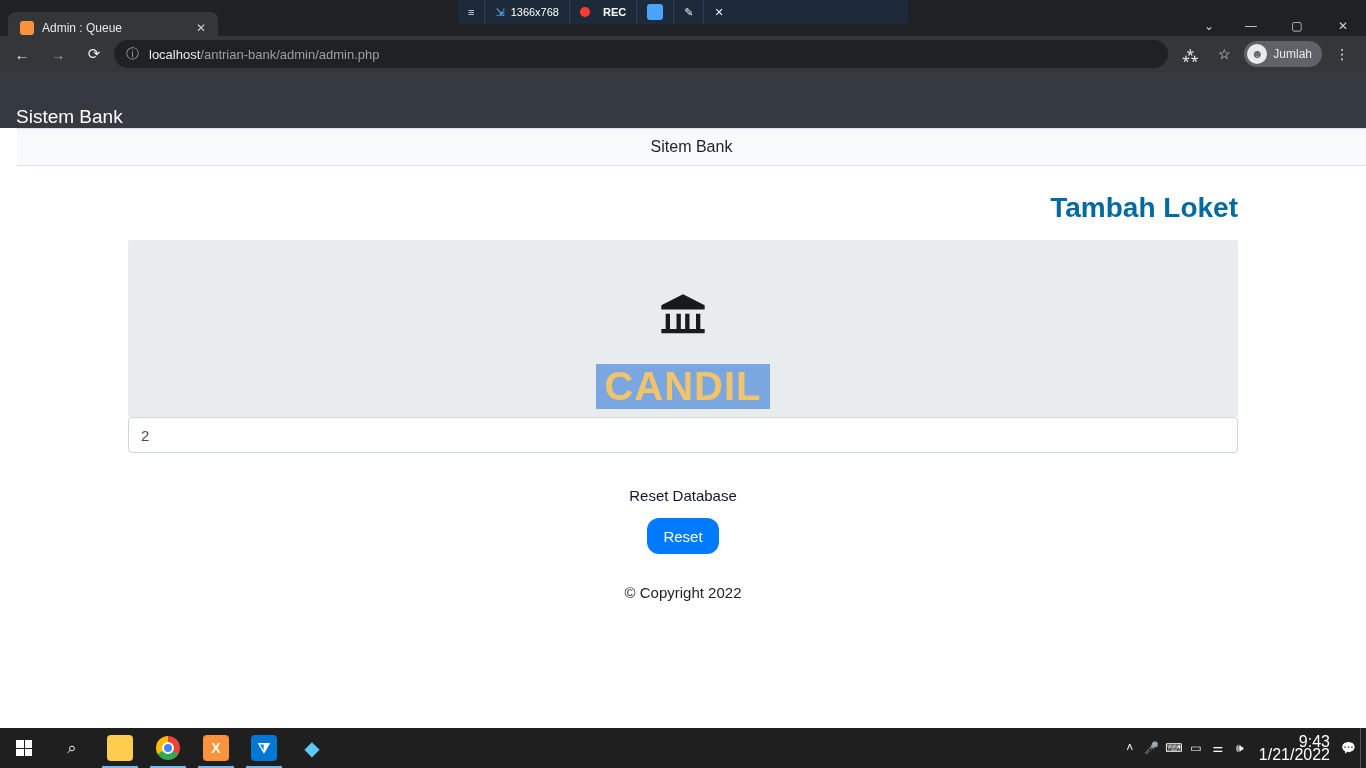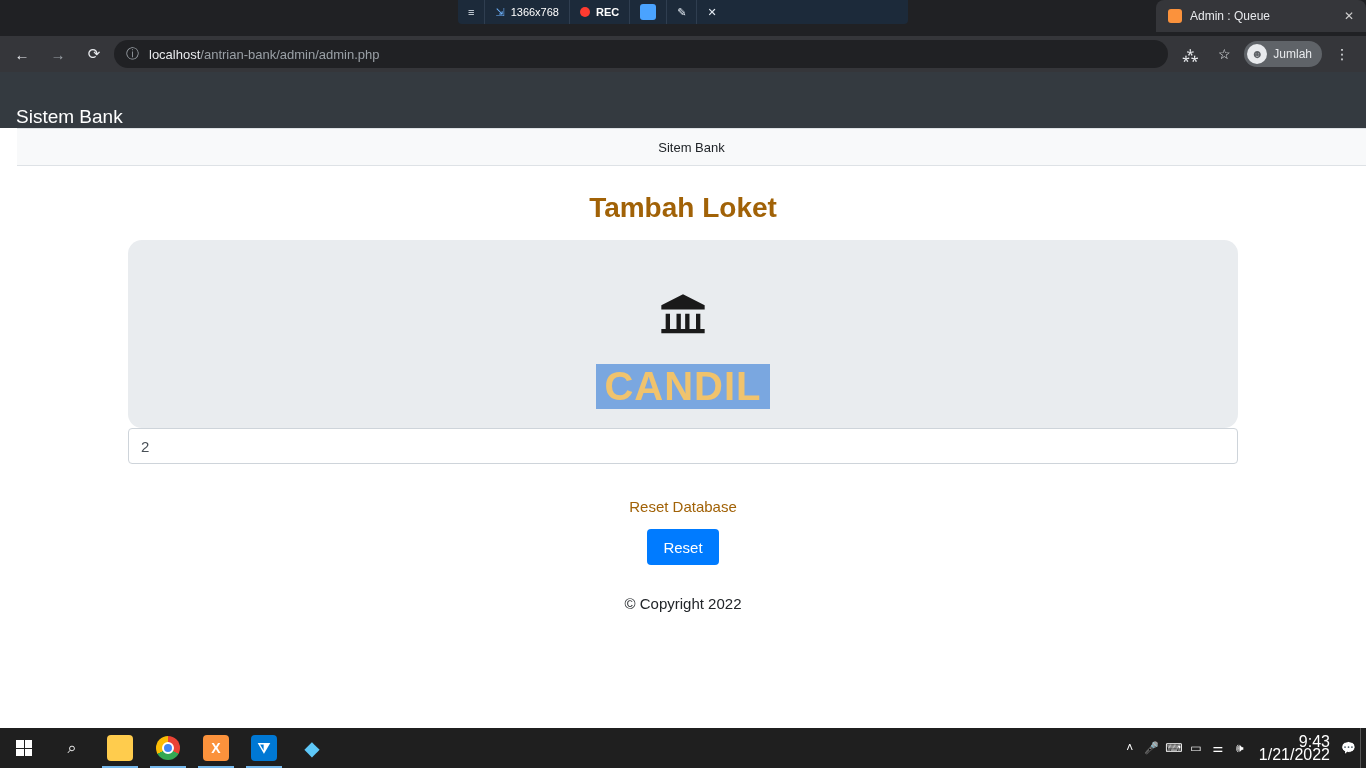--- a/index.html
+++ b/index.html
@@ -14,21 +14,21 @@
   .rec-seg{ display:flex; align-items:center; height:100%; padding:0 10px; border-right:1px solid #2f3e50; gap:6px;}
   .rec-seg.noborder{ border-right:none; }
   .rec-dim{ color:#fff; font-weight:400; }
   .rec-dot{ width:10px; height:10px; border-radius:50%; background:#ff3b30; display:inline-block; }
   .rec-sq{ width:16px; height:16px; background:#4aa3ff; border-radius:3px; display:inline-block; }
   .rec-icon{ color:#e6edf5; }
 
   
   .titlebar{
     position:absolute; top:0; left:0; right:0; height:44px;
-    background:#202124; display:flex; align-items:flex-end; z-index:10;flex-direction:column;
+    background:#202124; display:flex; align-items:flex-end; z-index:10;
   }
   .titlebar .tabs{ display:flex; align-items:flex-end; height:36px; padding-left:8px; gap:0;}
   .tab{
     height:32px; display:flex; align-items:center; gap:8px;
     padding:0 12px; font-size:12px; color:#cfcfcf; min-width:210px;
     border-top-left-radius:8px; border-top-right-radius:8px; position:relative;
   }
   .tab.active{ background:#35363a; color:#e8eaed; }
   .tab .tab-fav{ width:14px; height:14px; border-radius:3px; background:#fb923c; display:inline-block; }
   .tab .tab-fav.pma{ background:#c96f1f; }
@@ -63,43 +63,43 @@
     position:absolute; top:72px; left:0; right:0; bottom:40px;
     background:#ffffff; overflow:hidden;
   }
   .navbar{
     height:56px; background:#343a40; display:flex; align-items:flex-end;
     padding:0 16px; color:#fff; font-size:19px;
   }
   .subheader{
     height:38px; border:1px solid #dee2e6; border-left:none; border-right:none;
     background:#f8f9fa; display:flex; align-items:center; justify-content:center;
-    color:#212529; font-size:13px; margin-top:0;margin-left:17px;
+    color:#212529; font-size:16px; margin-top:0;margin-left:17px;
   }
   .content{ padding:18px 128px 24px 128px; }
-  .h2{ text-align:center; font-size:28px; font-weight:700; color:#a16207; margin:8px 0 16px;}
+  .h2{ text-align:right; font-size:28px; font-weight:700; color:#0369a1; margin:8px 0 16px;}
   .jumbo{
-    background:#e9ecef; border-radius:14px; padding:50px 20px 19px;
+    background:#e9ecef; border-radius:2px; padding:50px 20px 8px;
     display:flex; flex-direction:column; align-items:center; gap:18px;
   }
   .bank-icon svg{ width:52px; height:52px; fill:#1a1a1a; }
   .brand-sel{
     display:inline-block; background:#7aa7e0; color:#f0c36d;
     font-size:40px; font-weight:800; letter-spacing:1px; padding:0 8px;
     font-family:Arial,"Segoe UI",sans-serif;
   }
   .form-label{ text-align:center; font-size:15px; color:#212529; margin:40px 0 12px;}
   .form-input{
     width:100%; height:36px; border:1px solid #ced4da; border-radius:4px;
     padding:0 12px; font-size:15px; color:#495057; outline:none;
   }
-  .section-label{ text-align:center; font-size:15px; color:#a16207; margin:34px 0 14px;}
+  .section-label{ text-align:center; font-size:15px; color:#0f172a; margin:34px 0 14px;}
   .btn-primary{
     display:block; margin:0 auto; background:#007bff; color:#fff; border:none;
-    border-radius:4px; height:36px; padding:0 16px; font-size:15px; cursor:pointer;
+    border-radius:12px; height:36px; padding:0 16px; font-size:15px; cursor:pointer;
   }
   .copyright{ text-align:center; font-size:15px; color:#212529; margin-top:30px;}
 
   
   .taskbar{
     position:absolute; bottom:0; left:0; right:0; height:40px;
     background:#1f1f1f; display:flex; align-items:center; z-index:20;
   }
   .tb-left{ display:flex; align-items:center; height:100%; }
   .tb-item{ width:48px; height:40px; display:flex; align-items:center; justify-content:center; position:relative;}
@@ -123,21 +123,21 @@
 <div class="rec-bar">
   <div class="rec-seg">
       <span class="rec-icon">≡</span>
     </div>
   <div class="rec-seg">
     <span style="color:#6fb4ff;">⇲</span>
     <span class="rec-dim">1366x768</span>
   </div>
   <div class="rec-seg">
     <span class="rec-dot"></span>
-    <span style="color:#fff;font-weight:600;">REC</span>
+    <span style="color:#fff;font-weight:600;margin-left:7px;">REC</span>
   </div>
   <div class="rec-seg">
       <span class="rec-sq"></span>
     </div>
   <div class="rec-seg">
       <span class="rec-icon">✎</span>
     </div>
   <div class="rec-seg noborder">
       <span class="rec-icon">✕</span>
     </div>

